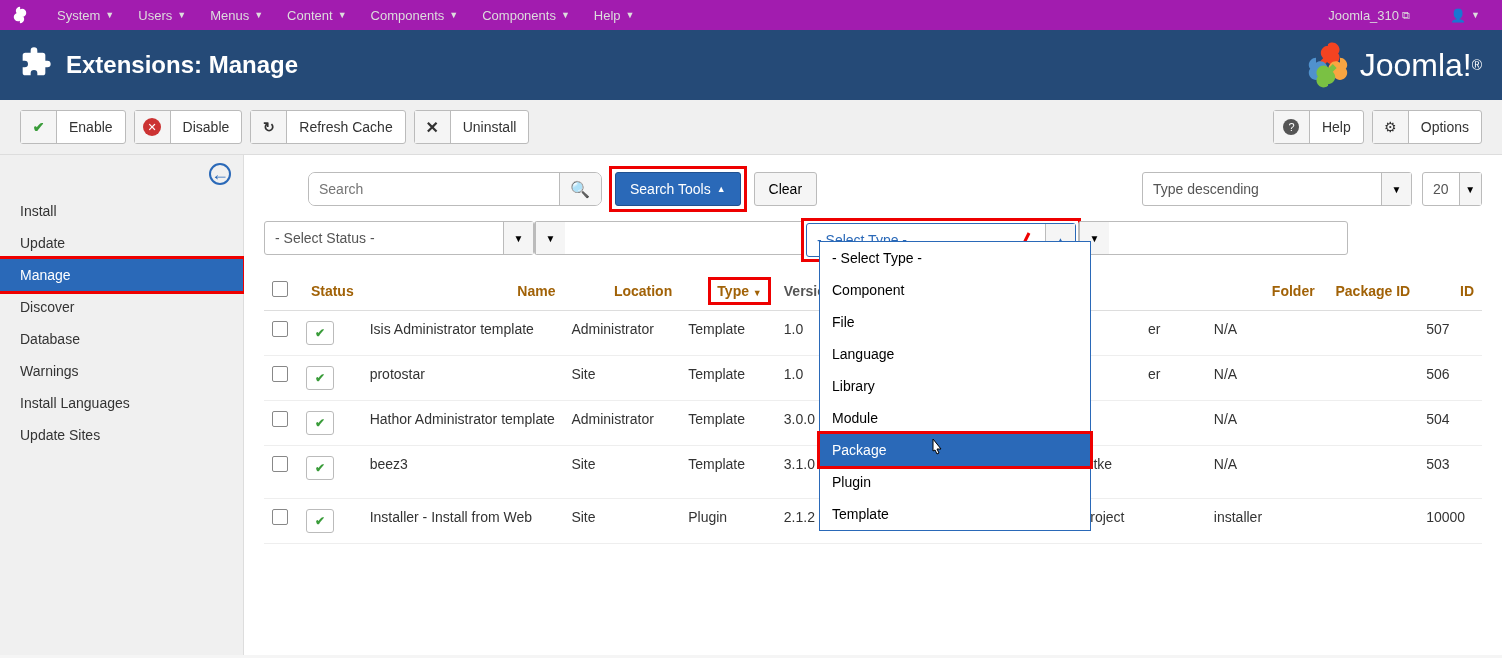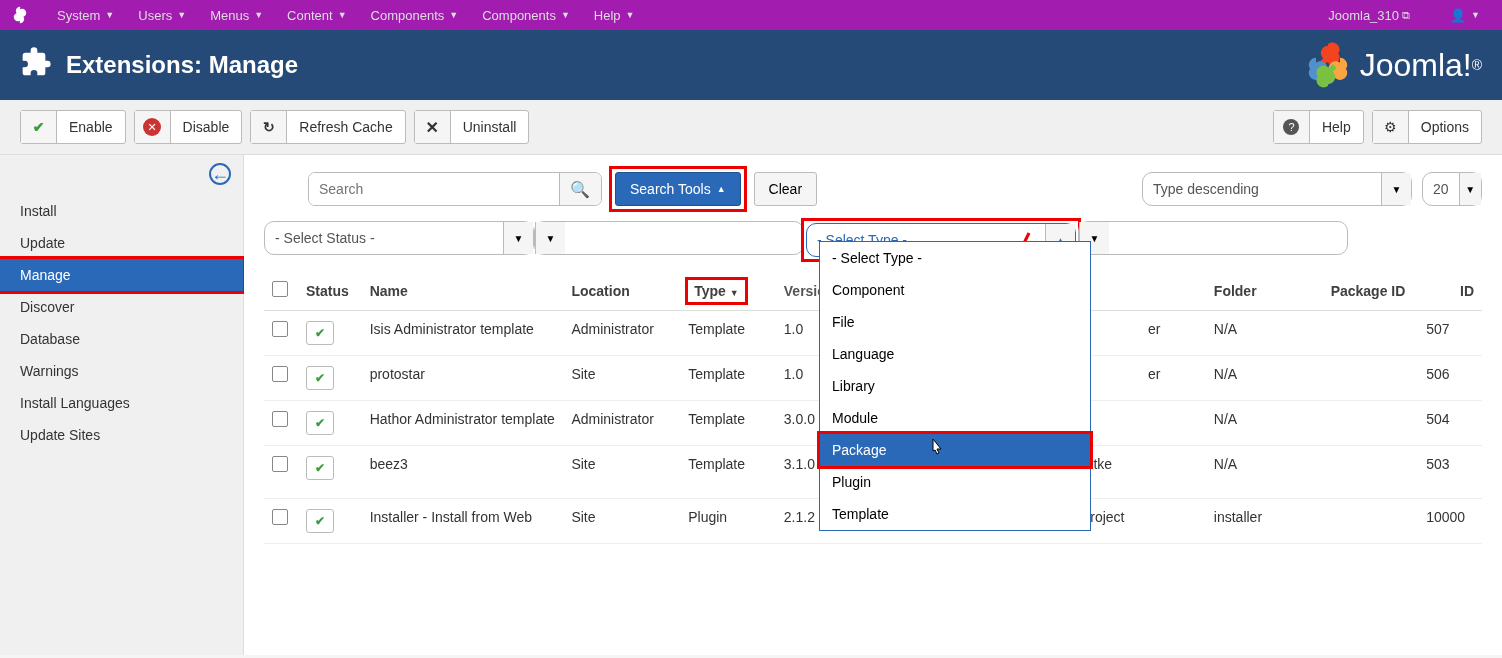--- a/index.html
+++ b/index.html
@@ -44,39 +44,39 @@
 .search-box { display: flex; border: 1px solid #bbb; border-radius: 7px; height: 34px; overflow: hidden; margin-left: 44px; }
 .search-box input { border: none; padding: 0 10px; width: 250px; font-size: 14px; outline: none; }
 .search-box .search-btn { width: 42px; border: none; border-left: 1px solid #bbb; background: #f5f5f5; cursor: pointer; display: flex; align-items: center; justify-content: center; }
 
 .btn-primary { background: #2a69b8; border: 1px solid #1f5090; color: #fff; height: 34px; padding: 0 14px; border-radius: 3px; cursor: pointer; display: inline-flex; align-items: center; font-size: 14px; }
 .btn-primary .caret-up { margin-left: 6px; font-size: 9px; }
 .btn-plain { background: #f5f5f5; border: 1px solid #bbb; height: 34px; padding: 0 14px; border-radius: 3px; cursor: pointer; font-size: 14px; }
 
 .highlight-red { outline: 3px solid #e00; }
 
-.select-group { display: flex; border: 1px solid #bbb; border-radius: 10px; height: 34px; background: #fff; }
+.select-group { display: flex; border: 1px solid #bbb; border-radius: 3px; height: 34px; background: #fff; }
 .select-group .select-text { flex: 1; padding: 0 10px; display: flex; align-items: center; font-size: 14px; color: #555; }
 .select-group .select-caret { width: 30px; border-left: 1px solid #bbb; background: #f5f5f5; display: flex; align-items: center; justify-content: center; cursor: pointer; font-size: 10px; }
 .select-group.w270 { width: 270px; }
 .select-group.w60 { width: 60px; }
 
 .filter-row2 { display: flex; margin-bottom: 12px; }
 
 .dropdown-panel { position: absolute; background: #fff; border: 1px solid #2a69b8; width: 272px; z-index: 10; }
 .dropdown-panel .dd-item { padding: 8px 12px; cursor: pointer; font-size: 14px; }
 .dropdown-panel .dd-item.active { background: #2a69b8; color: #fff; }
 
 .pointer-line { position: absolute; z-index: 9; }
 .cursor-icon { position: absolute; z-index: 11; font-size: 14px; }
 
 
 table { width: 100%; border-collapse: collapse; }
 table th { text-align: left; padding: 10px 8px; border-bottom: 1px solid #ddd; font-weight: bold; color: #555; font-size: 14px; }
-table th.sortable { color: #404040; cursor: pointer; }
+table th.sortable { color: #a16207; cursor: pointer; text-align: right; }
 table td { padding: 10px 8px; border-bottom: 1px solid #eee; vertical-align: top; font-size: 14px; color: #333; }
 .checkbox-cell { width: 30px; }
 .checkbox { width: 16px; height: 16px; border: 1.5px solid #888; display: inline-block; border-radius: 2px; cursor:pointer;}
 .status-enabled { display: inline-flex; align-items: center; justify-content: center; width: 28px; height: 24px; border: 1px solid #bbb; border-radius: 3px; background: #fff; cursor:pointer;}
 .status-enabled .check { color: #3a9c3a; font-size:12px; font-weight:bold;}
 
 .col-status { width: 60px; }
 .col-name { width: 190px; }
 .col-location { width: 110px; }
 .col-type { width: 90px; }

